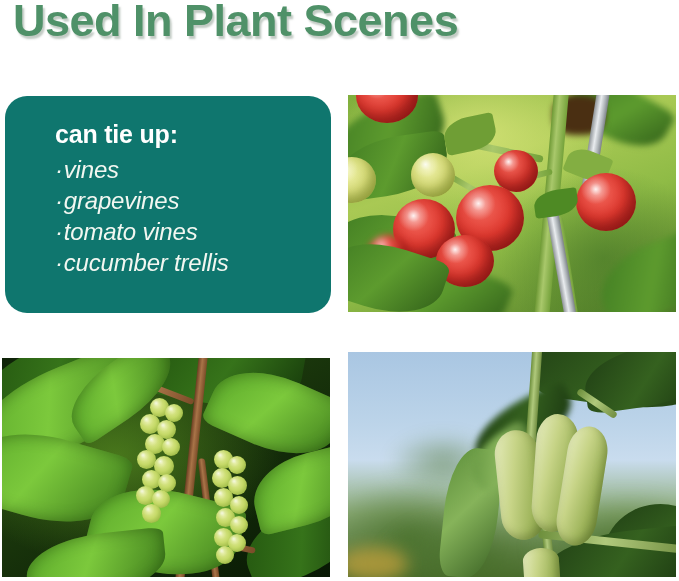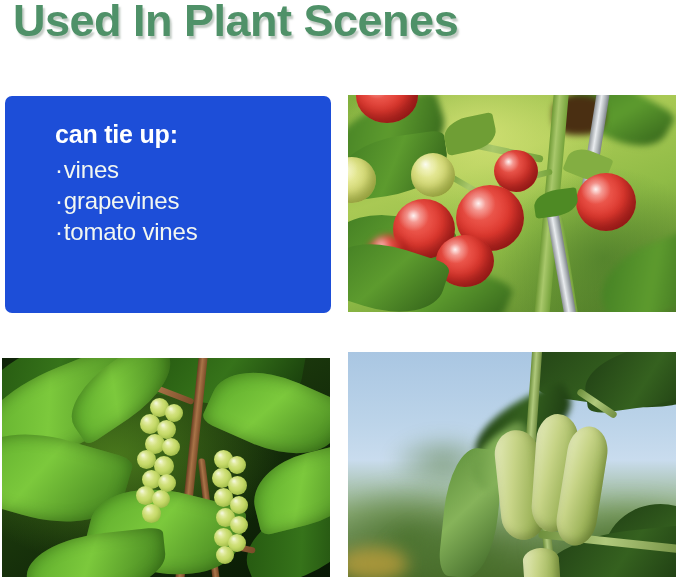--- a/index.html
+++ b/index.html
@@ -35,39 +35,40 @@
     position: absolute;
     overflow: hidden;
   }
   .tile-tl { left: 5px;   top: 96px;  width: 326px; height: 217px; }
   .tile-tr { left: 348px; top: 95px;  width: 328px; height: 217px; }
   .tile-bl { left: 2px;   top: 358px; width: 328px; height: 219px; }
   .tile-br { left: 348px; top: 352px; width: 328px; height: 225px; }
 
   
   .callout {
-    background: #1d4ed8;
-    border-radius: 7px;
+    background: #0f766e;
+    border-radius: 22px;
     width: 100%;
     height: 100%;
     box-sizing: border-box;
     padding: 22px 18px 18px 50px;
   }
   .callout-heading {
     color: #ffffff;
     font-size: 25px;
     font-weight: bold;
     letter-spacing: -0.2px;
     margin: 0 0 4px 0;
     line-height: 1.28;
   }
   .callout-list {
     list-style: none;
     margin: 0;
     padding: 0;
+    font-style: italic;
   }
   .callout-list li {
     color: #f2f7f1;
     font-size: 24px;
     font-weight: 400;
     line-height: 31px;
     letter-spacing: -0.2px;
     white-space: nowrap;
   }
   .bullet-dot {
@@ -179,20 +180,21 @@
 
 <div class="page-title">Used In Plant Scenes</div>
 
 <div class="tile tile-tl">
   <div class="callout">
     <div class="callout-heading">can tie up:</div>
     <ul class="callout-list">
       <li><span class="bullet-dot">·</span><span>vines</span></li>
       <li><span class="bullet-dot">·</span><span>grapevines</span></li>
       <li><span class="bullet-dot">·</span><span>tomato vines</span></li>
+      <li><span class="bullet-dot">·</span><span>cucumber trellis</span></li>
     </ul>
   </div>
 </div>
 
 <div class="tile tile-tr">
   <div class="photo ph-tomato">
 
     <div class="lay leafblade softblur" style="left:-20px; top:10px; width:120px; height:70px; transform:rotate(-18deg);"></div>
     <div class="lay leafblade" style="left:-10px; top:42px; width:110px; height:58px; transform:rotate(-8deg);"></div>
     <div class="lay leafblade" style="left:-16px; top:120px; width:120px; height:66px; transform:rotate(14deg);"></div>

